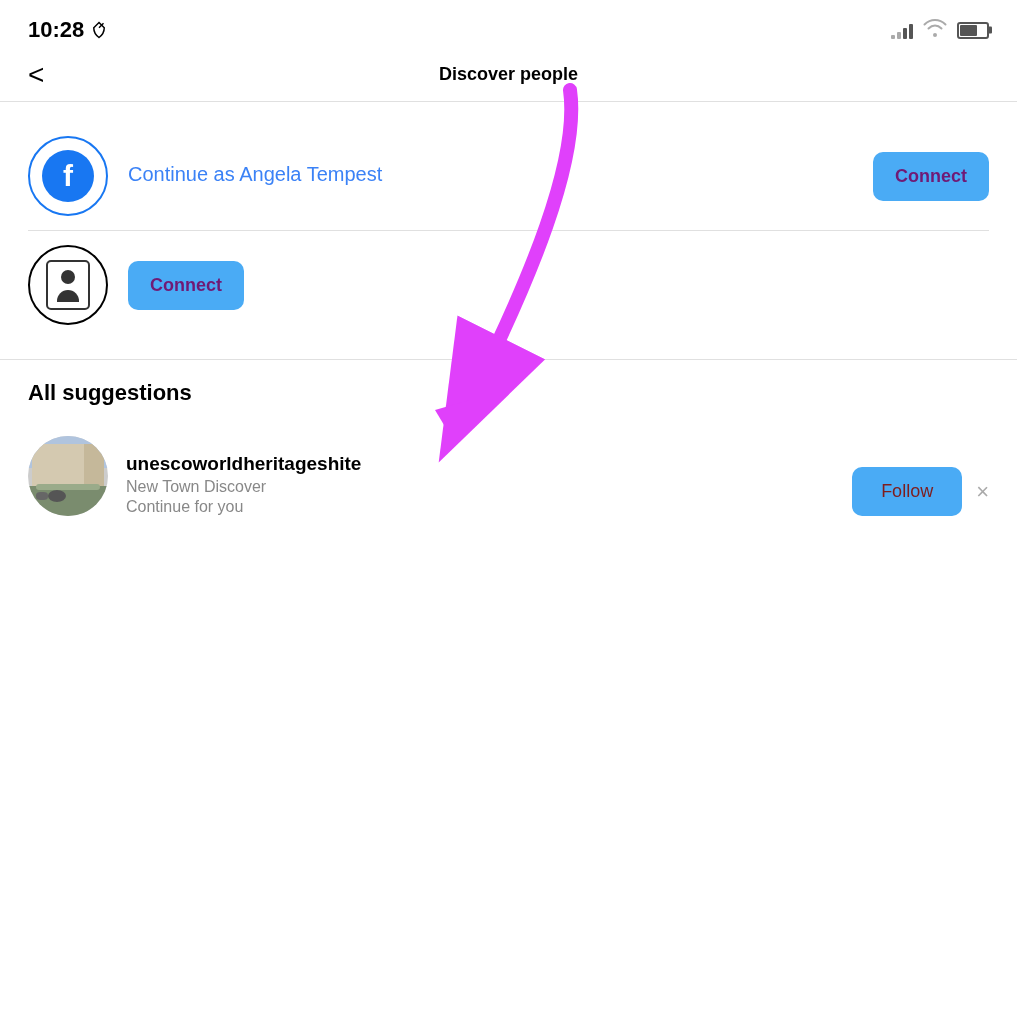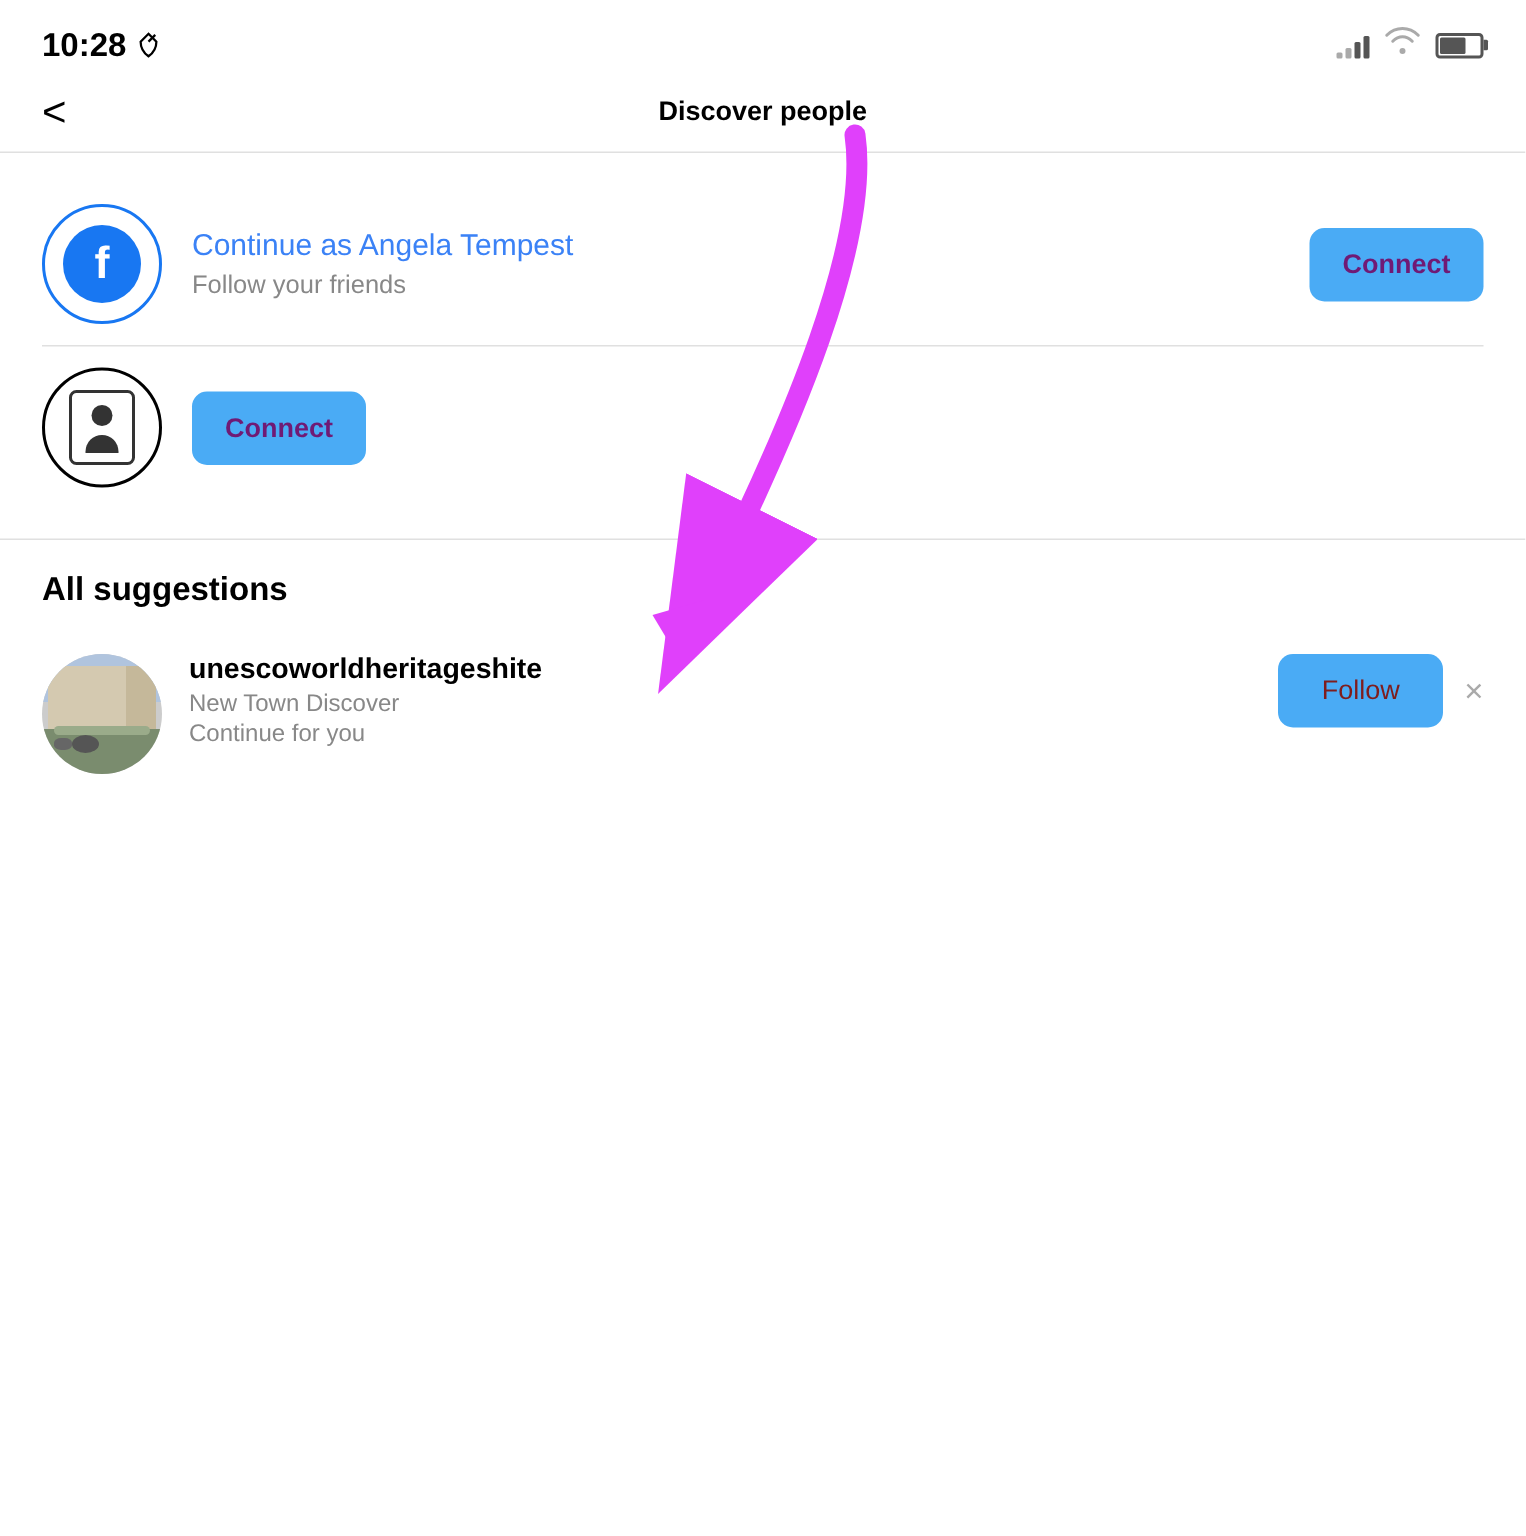--- a/index.html
+++ b/index.html
@@ -190,21 +190,21 @@
       padding: 20px 28px 0 28px;
     }
     .suggestions-title {
       font-size: 22px;
       font-weight: 700;
       color: #000;
       margin-bottom: 20px;
     }
     .suggestion-item {
       display: flex;
-      align-items: flex-start;
+      align-items: flex-end;
       gap: 18px;
       padding: 10px 0;
     }
     .suggestion-avatar {
       width: 80px;
       height: 80px;
       border-radius: 50%;
       flex-shrink: 0;
       overflow: hidden;
       background: #ccc;
@@ -340,21 +340,20 @@
 <div class="divider"></div>
 
 <div class="connect-section">
 
   <div class="connect-item">
     <div class="connect-icon-wrapper facebook-circle">
       <div class="facebook-icon">f</div>
     </div>
     <div class="connect-text">
       <div class="connect-title">Continue as Angela Tempest</div>
-      <div class="connect-subtitle">Follow your friends</div>
     </div>
     <button class="connect-button">Connect</button>
   </div>
 
   <div class="divider"></div>
 
   <div class="connect-item">
     <div class="connect-icon-wrapper contacts-circle">
       <div style="position:relative; width:44px; height:50px;">
         <div style="width:44px; height:50px; border:2.5px solid #333; border-radius:5px; position:relative; overflow:hidden;">

